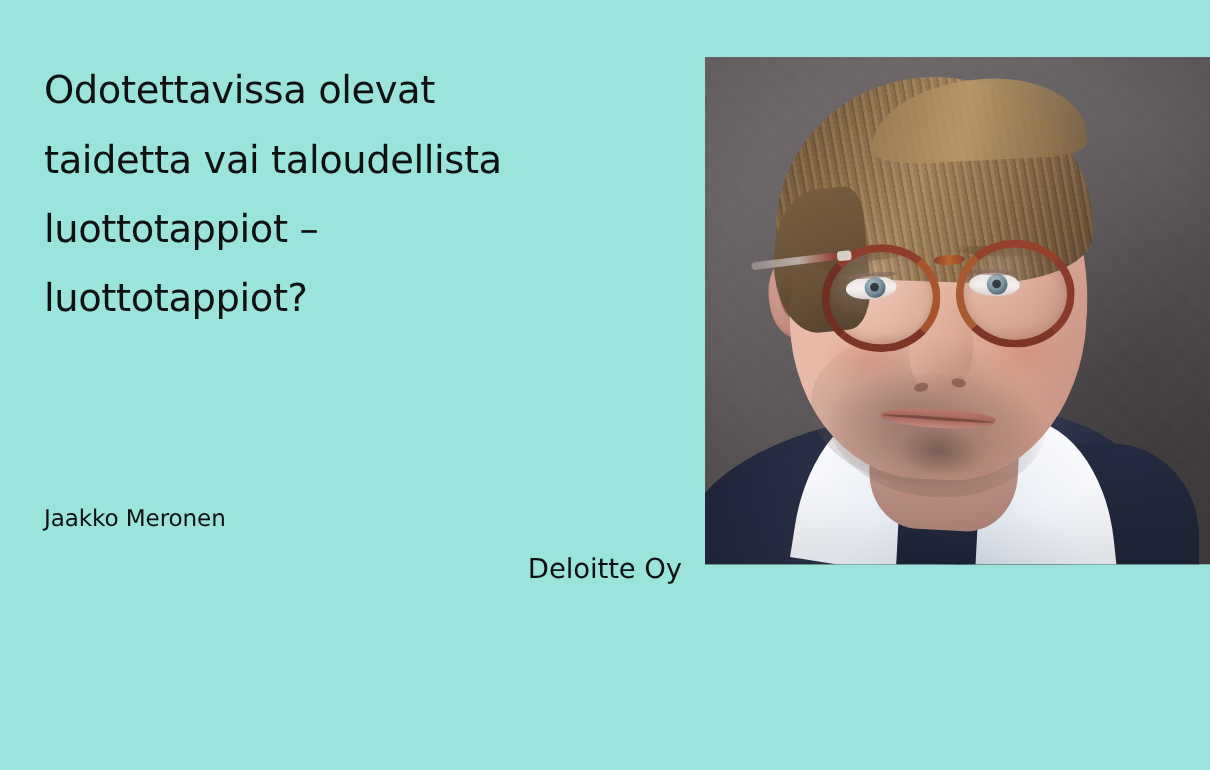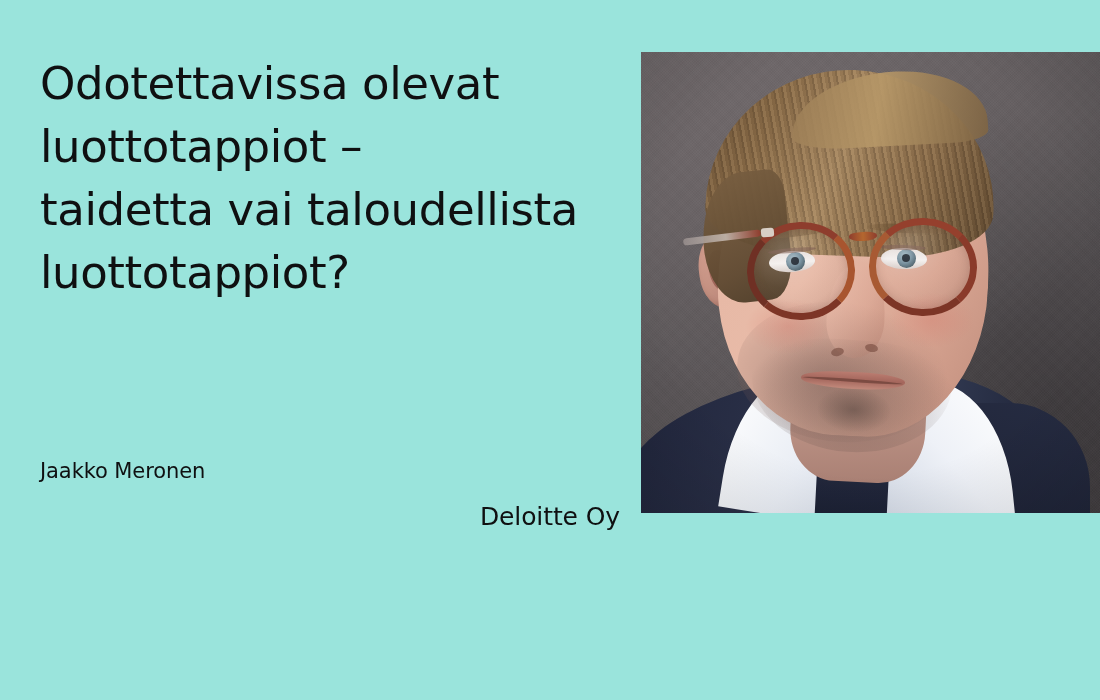--- a/index.html
+++ b/index.html
@@ -18,21 +18,21 @@
 
   
   #title-block {
     position: absolute;
     left: 40px;
     top: 52px;
     width: 600px;
   }
   .title-line {
     font-family: "DejaVu Sans", sans-serif;
-    font-size: 45px;
+    font-size: 35px;
     line-height: 63px;
     font-weight: 400;
     color: #0f1011;
     letter-spacing: -0.4px;
     white-space: nowrap;
   }
 
   
   #byline-block {
     position: absolute;
@@ -448,22 +448,22 @@
     background: radial-gradient(ellipse 85% 85% at 50% 45%, rgba(0,0,0,0) 55%, rgba(0,0,0,0.18) 100%);
   }
 </style>
 </head>
 <body>
 
 <div id="slide">
 
   <div id="title-block">
     <div class="title-line">Odotettavissa olevat</div>
+    <div class="title-line">taidetta vai taloudellista</div>
     <div class="title-line">luottotappiot –</div>
-    <div class="title-line">taidetta vai taloudellista</div>
     <div class="title-line">luottotappiot?</div>
   </div>
 
   <div id="byline-block">
     <div class="byline-name">Jaakko Meronen</div>
     <div class="byline-org">Deloitte Oy</div>
   </div>
 
   <div id="portrait" title="Portrait photograph of a man wearing round tortoiseshell glasses, white shirt and navy jacket">
     <div class="photo-bg"></div>

